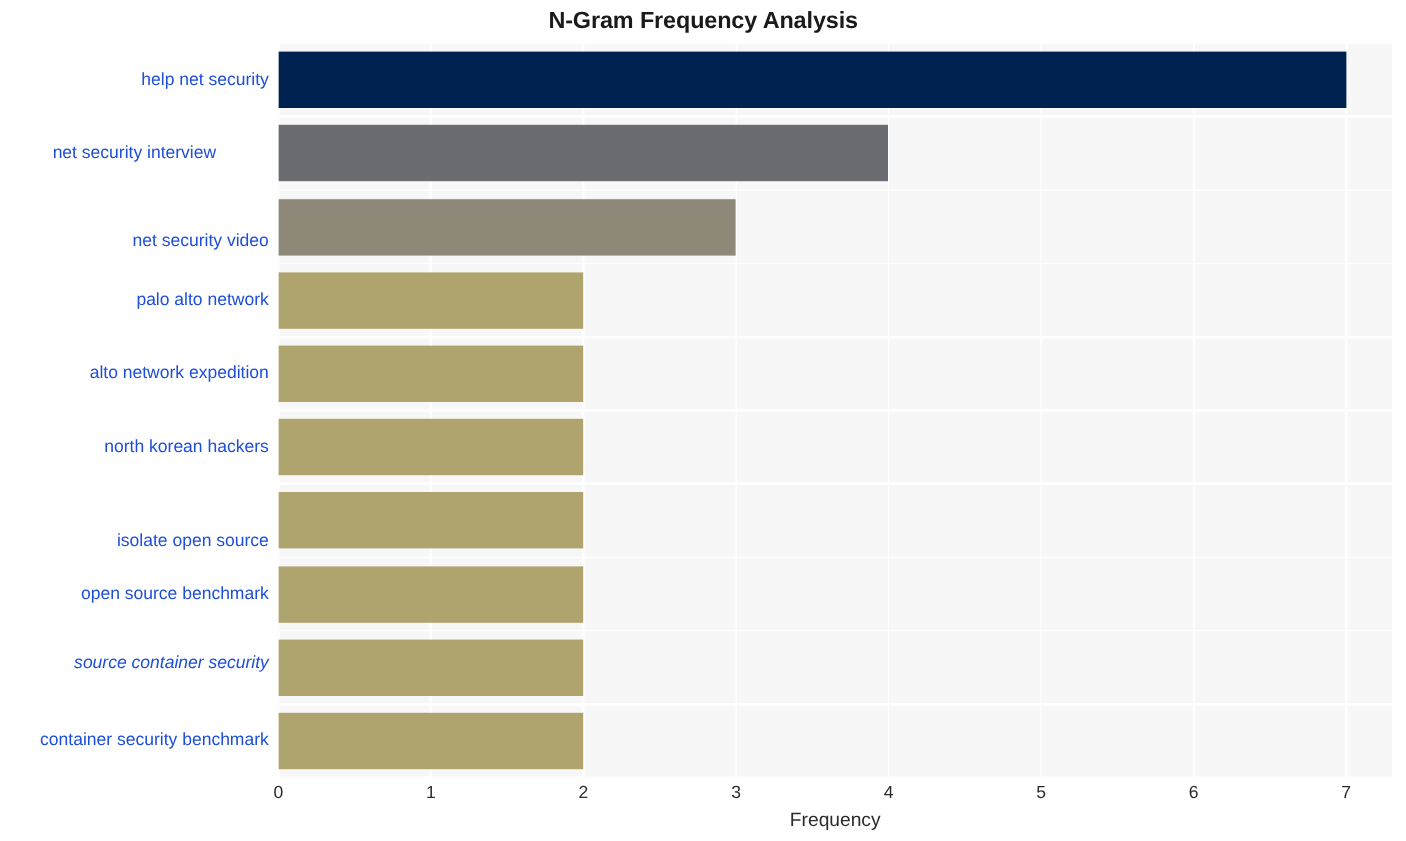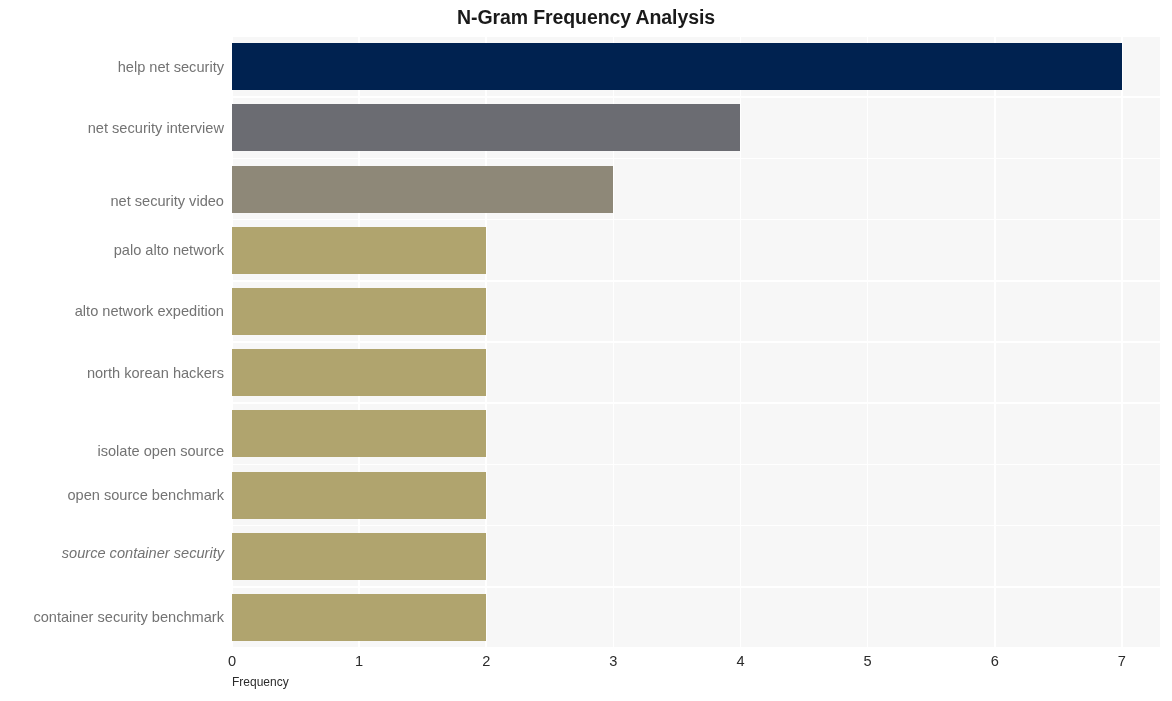--- a/index.html
+++ b/index.html
@@ -68,42 +68,43 @@
     left: 0;
     height: 47px;
   }
   .ytick-wrap {
     position: absolute;
     left: 0;
     width: 224px;
     height: 18px;
     text-align: right;
     font-size: 14.6px;
-    color: #737373;
+    color: #1d4ed8;
     white-space: nowrap;
     line-height: 18px;
   }
 
   
   .xtick {
     position: absolute;
     top: 653px;
     width: 40px;
     margin-left: -20px;
     text-align: center;
     font-size: 14.6px;
     color: #2b2b2b;
   }
 
   #xaxis-label {
     position: absolute;
     left: 232px;
     top: 675px;
     width: 928px;
-    font-size: 12px;
+    text-align: center;
+    font-size: 16px;
     color: #2b2b2b;
   }
 </style>
 </head>
 <body>
 
 <div id="figure">
 
   <div id="chart-title">N-Gram Frequency Analysis</div>
 
@@ -138,21 +139,21 @@
         <div class="bar" title="north korean hackers: 2" style="top: 313.1px; width: 254.247px; background: rgb(176, 164, 110);"></div>
         <div class="bar" title="isolate open source: 2" style="top: 374.3px; width: 254.247px; background: rgb(176, 164, 110);"></div>
         <div class="bar" title="open source container: 2" style="top: 435.5px; width: 254.247px; background: rgb(176, 164, 110);"></div>
         <div class="bar" title="source container security: 2" style="top: 496.7px; width: 254.247px; background: rgb(176, 164, 110);"></div>
         <div class="bar" title="container security benchmark: 2" style="top: 557.9px; width: 254.247px; background: rgb(176, 164, 110);"></div>
       </div>
   </div>
 
   <div id="ytick-labels">
       <div class="ytick-wrap" style="top: 57.6px;">help net security</div>
-      <div class="ytick-wrap" style="top: 118.8px;">net security interview</div>
+      <div class="ytick-wrap" style="top: 118.8px; text-align: center;">net security interview</div>
       <div class="ytick-wrap" style="top: 192px;">net security video</div>
       <div class="ytick-wrap" style="top: 241.2px;">palo alto network</div>
       <div class="ytick-wrap" style="top: 302.4px;">alto network expedition</div>
       <div class="ytick-wrap" style="top: 363.6px;">north korean hackers</div>
       <div class="ytick-wrap" style="top: 442px;">isolate open source</div>
       <div class="ytick-wrap" style="top: 486px;">open source benchmark</div>
       <div class="ytick-wrap" style="top: 544px; font-style: italic;">source container security</div>
       <div class="ytick-wrap" style="top: 608.4px;">container security benchmark</div>
     </div>
   <div id="xtick-labels">

